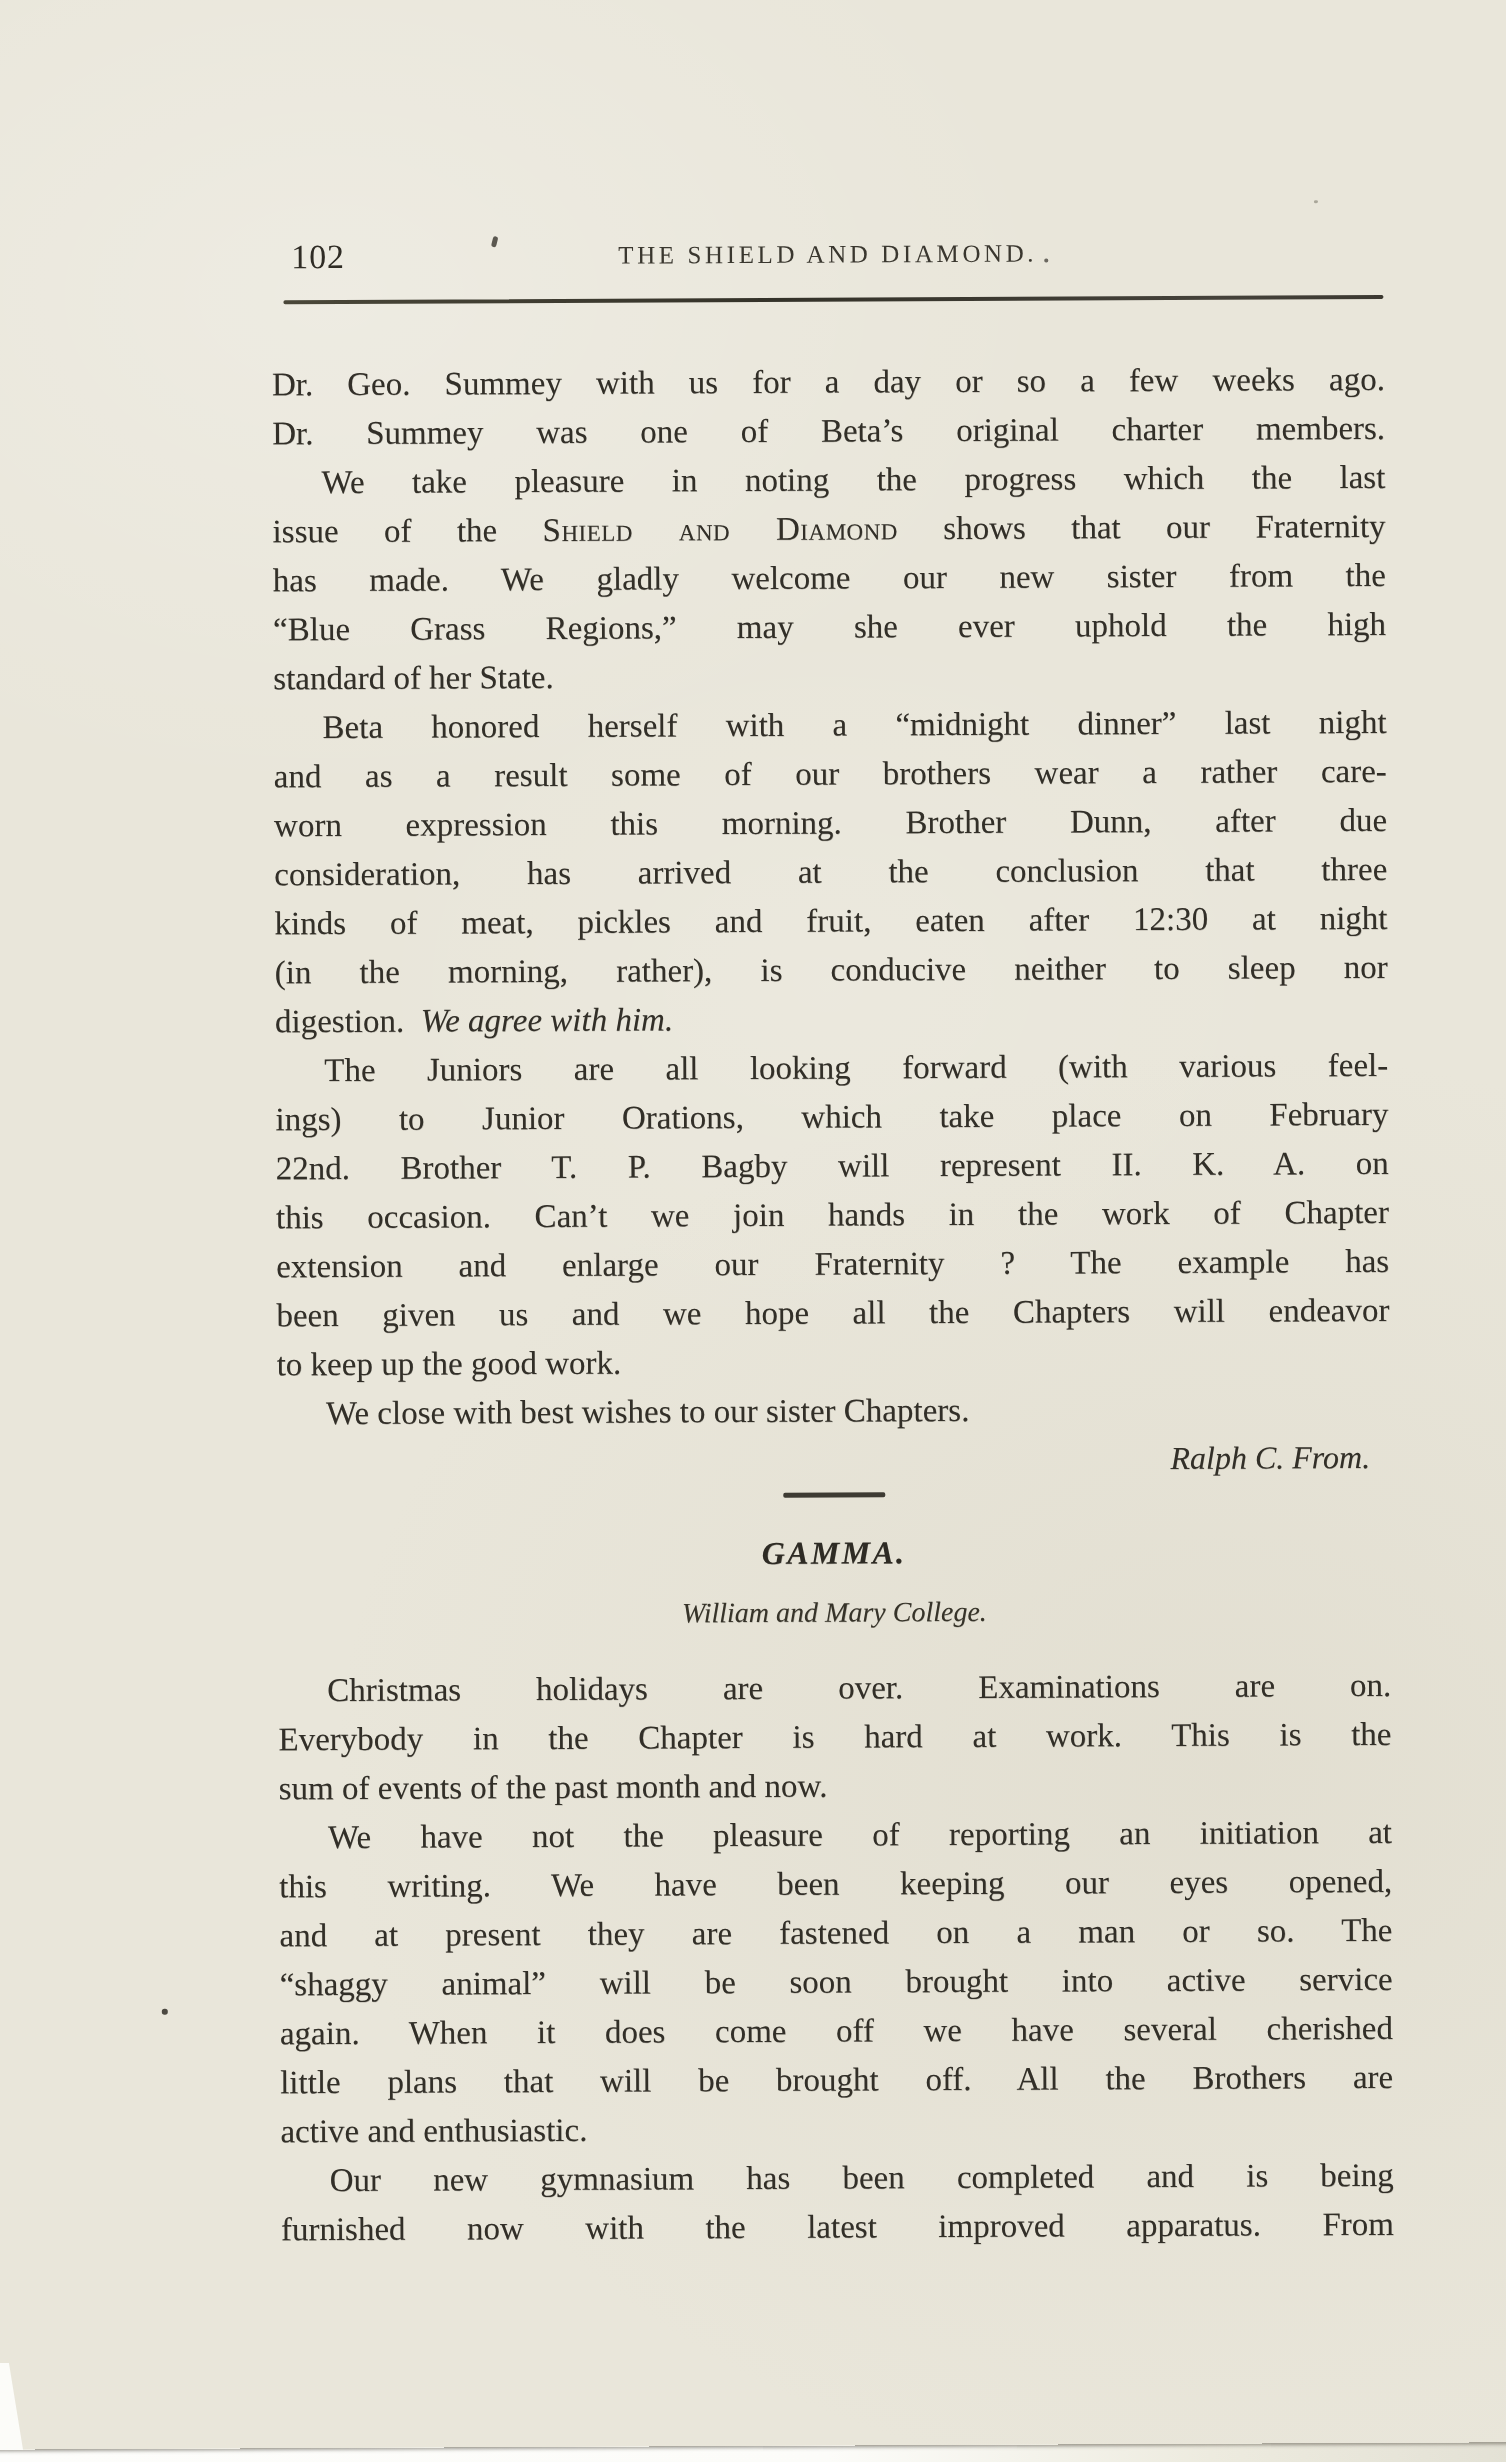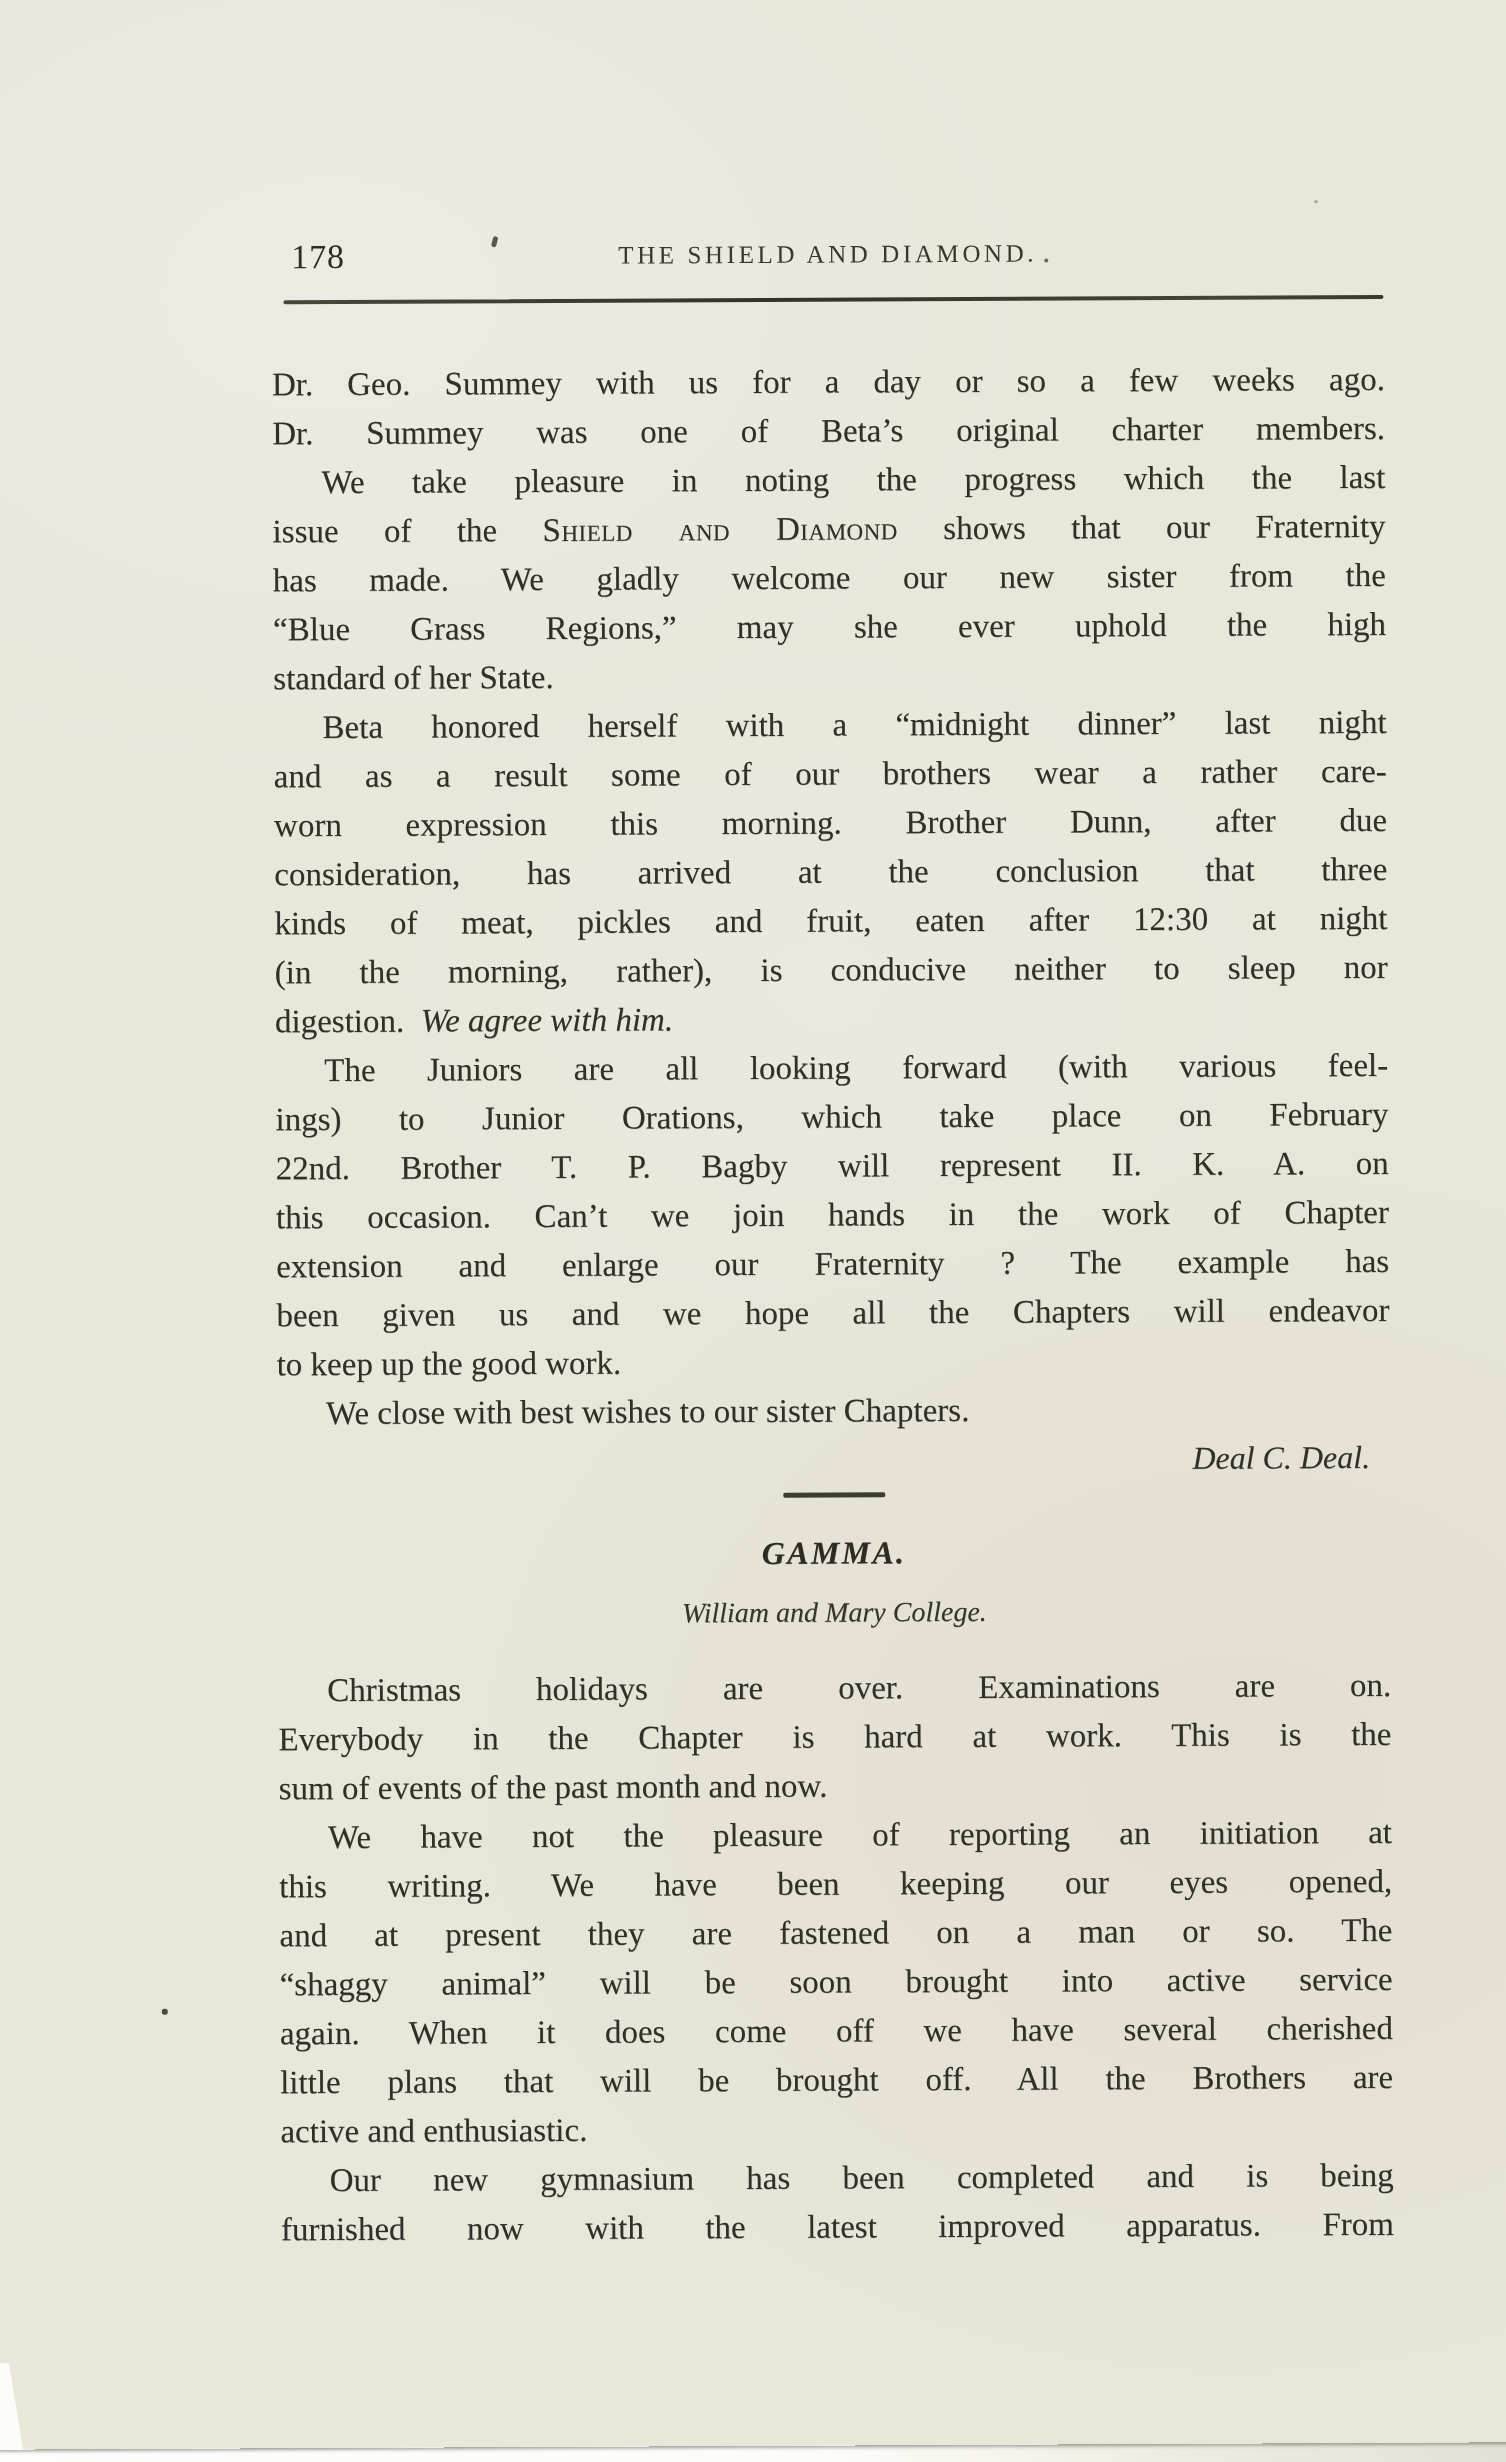--- a/index.html
+++ b/index.html
@@ -100,21 +100,21 @@
     clip-path: polygon(0 0, 35% 0, 100% 100%, 0 100%);
   }
 </style>
 </head>
 <body>
 
 <div class="paper">
   <div class="tilt">
 
     <header class="running-head">
-      <span class="page-number">178</span>
+      <span class="page-number">102</span>
       <span class="running-title">THE SHIELD AND DIAMOND.</span>
     </header>
 
     <div class="head-rule"></div>
 
     <main class="column">
         <div class="para">
           <div class="line fill">Dr. Geo. Summey with us for a day or so a few weeks ago.</div>
           <div class="line fill">Dr. Summey was one of Beta’s original charter members.</div>
         </div>
@@ -139,21 +139,21 @@
           <div class="line fill">ings) to Junior Orations, which take place on February</div>
           <div class="line fill">22nd. Brother T. P. Bagby will represent II. K. A. on</div>
           <div class="line fill">this occasion. Can’t we join hands in the work of Chapter</div>
           <div class="line fill">extension and enlarge our Fraternity ? The example has</div>
           <div class="line fill">been given us and we hope all the Chapters will endeavor</div>
           <div class="line">to keep up the good work.</div>
         </div>
         <div class="para">
           <div class="line indent">We close with best wishes to our sister Chapters.</div>
         </div>
-        <div class="signature"><em>Deal C. Deal.</em></div>
+        <div class="signature"><em>Ralph C. From.</em></div>
         <div class="divider"></div>
         <div class="section-heading">GAMMA.</div>
         <div class="section-subheading">William and Mary College.</div>
         <div class="para first-after-sub">
           <div class="line fill indent">Christmas holidays are over. Examinations are on.</div>
           <div class="line fill">Everybody in the Chapter is hard at work. This is the</div>
           <div class="line">sum of events of the past month and now.</div>
         </div>
         <div class="para">
           <div class="line fill indent">We have not the pleasure of reporting an initiation at</div>

